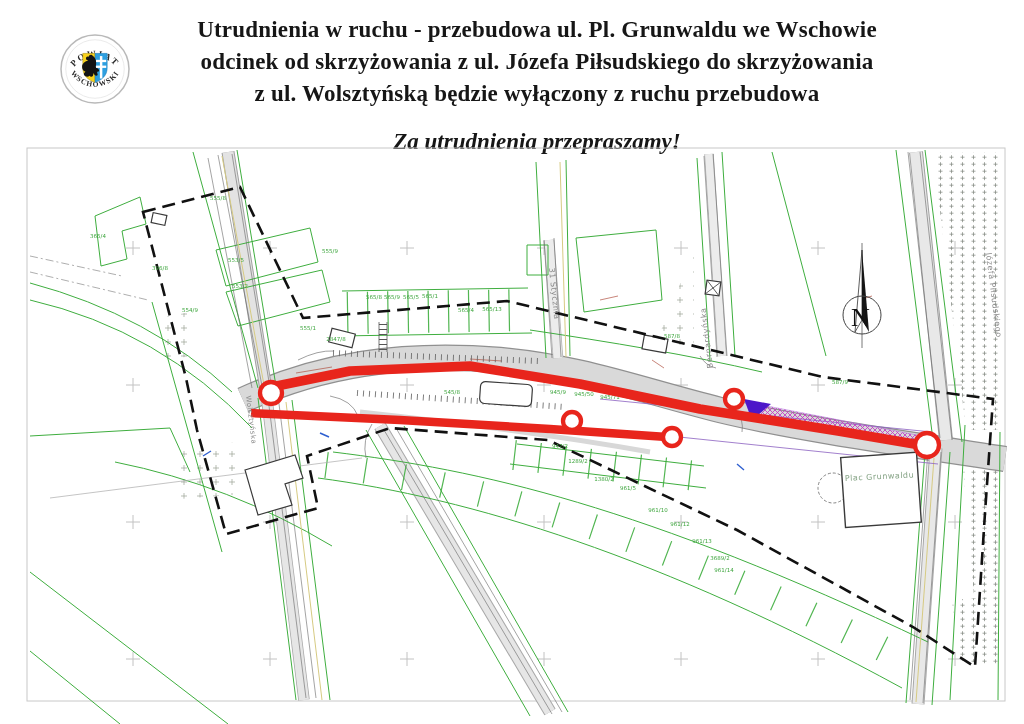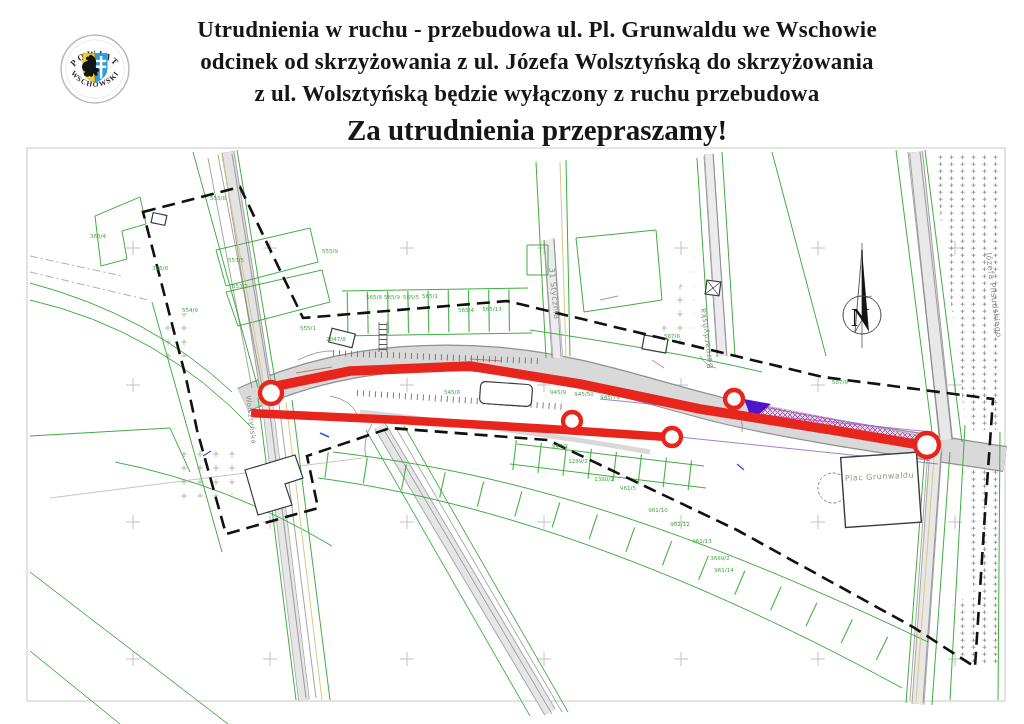--- a/index.html
+++ b/index.html
@@ -2,21 +2,21 @@
 <html><head>
 <meta charset="utf-8">
 <style>
   html,body{margin:0;padding:0;background:#ffffff;}
   .page{position:relative;width:1024px;height:724px;background:#fff;overflow:hidden;
         font-family:"Liberation Serif",serif;}
   .header{position:absolute;left:0;top:0;width:1024px;height:145px;}
   .logo-wrap{position:absolute;left:44px;top:18px;width:102px;height:102px;}
   .titles{position:absolute;left:60px;right:10px;top:14px;text-align:center;color:#161616;}
   .title-line{font-size:23px;font-weight:700;line-height:32px;letter-spacing:.2px;}
-  .apology{font-size:29px;font-weight:700;line-height:32px;margin-top:4px;}
+  .apology{font-size:23px;font-weight:700;line-height:32px;margin-top:16px;font-style:italic;}
   .map-wrap{position:absolute;left:0;top:140px;width:1024px;height:584px;}
   svg text{user-select:none;}
 </style>
 </head>
 <body>
 
 <div class="page">
 
   <div class="header">
     <div class="logo-wrap">
@@ -43,21 +43,21 @@
           <g fill="#ffffff">
             <rect x="82.2" y="56" width="3.6" height="33"></rect>
             <rect x="76.5" y="61.5" width="15" height="3.4"></rect>
             <rect x="76.5" y="70" width="15" height="3.4"></rect>
           </g>
         </g>
       </svg>
     </div>
     <div class="titles">
       <div class="title-line">Utrudnienia w ruchu - przebudowa ul. Pl. Grunwaldu we Wschowie</div>
-      <div class="title-line">odcinek od skrzyżowania z ul. Józefa Wolsztyńską do skrzyżowania</div>
+      <div class="title-line">odcinek od skrzyżowania z ul. Józefa Piłsudskiego do skrzyżowania</div>
       <div class="title-line">z ul. Wolsztyńską będzie wyłączony z ruchu przebudowa</div>
       <div class="apology">Za utrudnienia przepraszamy!</div>
     </div>
   </div>
 
   <div class="map-wrap">
   <svg id="map-svg" viewBox="0 140 1024 584" width="1024" height="584">
     <defs>
       <pattern id="plusDense" width="11" height="7" patternUnits="userSpaceOnUse">
         <path d="M5.5,1.2 V5.2 M3.5,3.2 H7.5" stroke="#7d837a" stroke-width="0.7" fill="none"></path>

